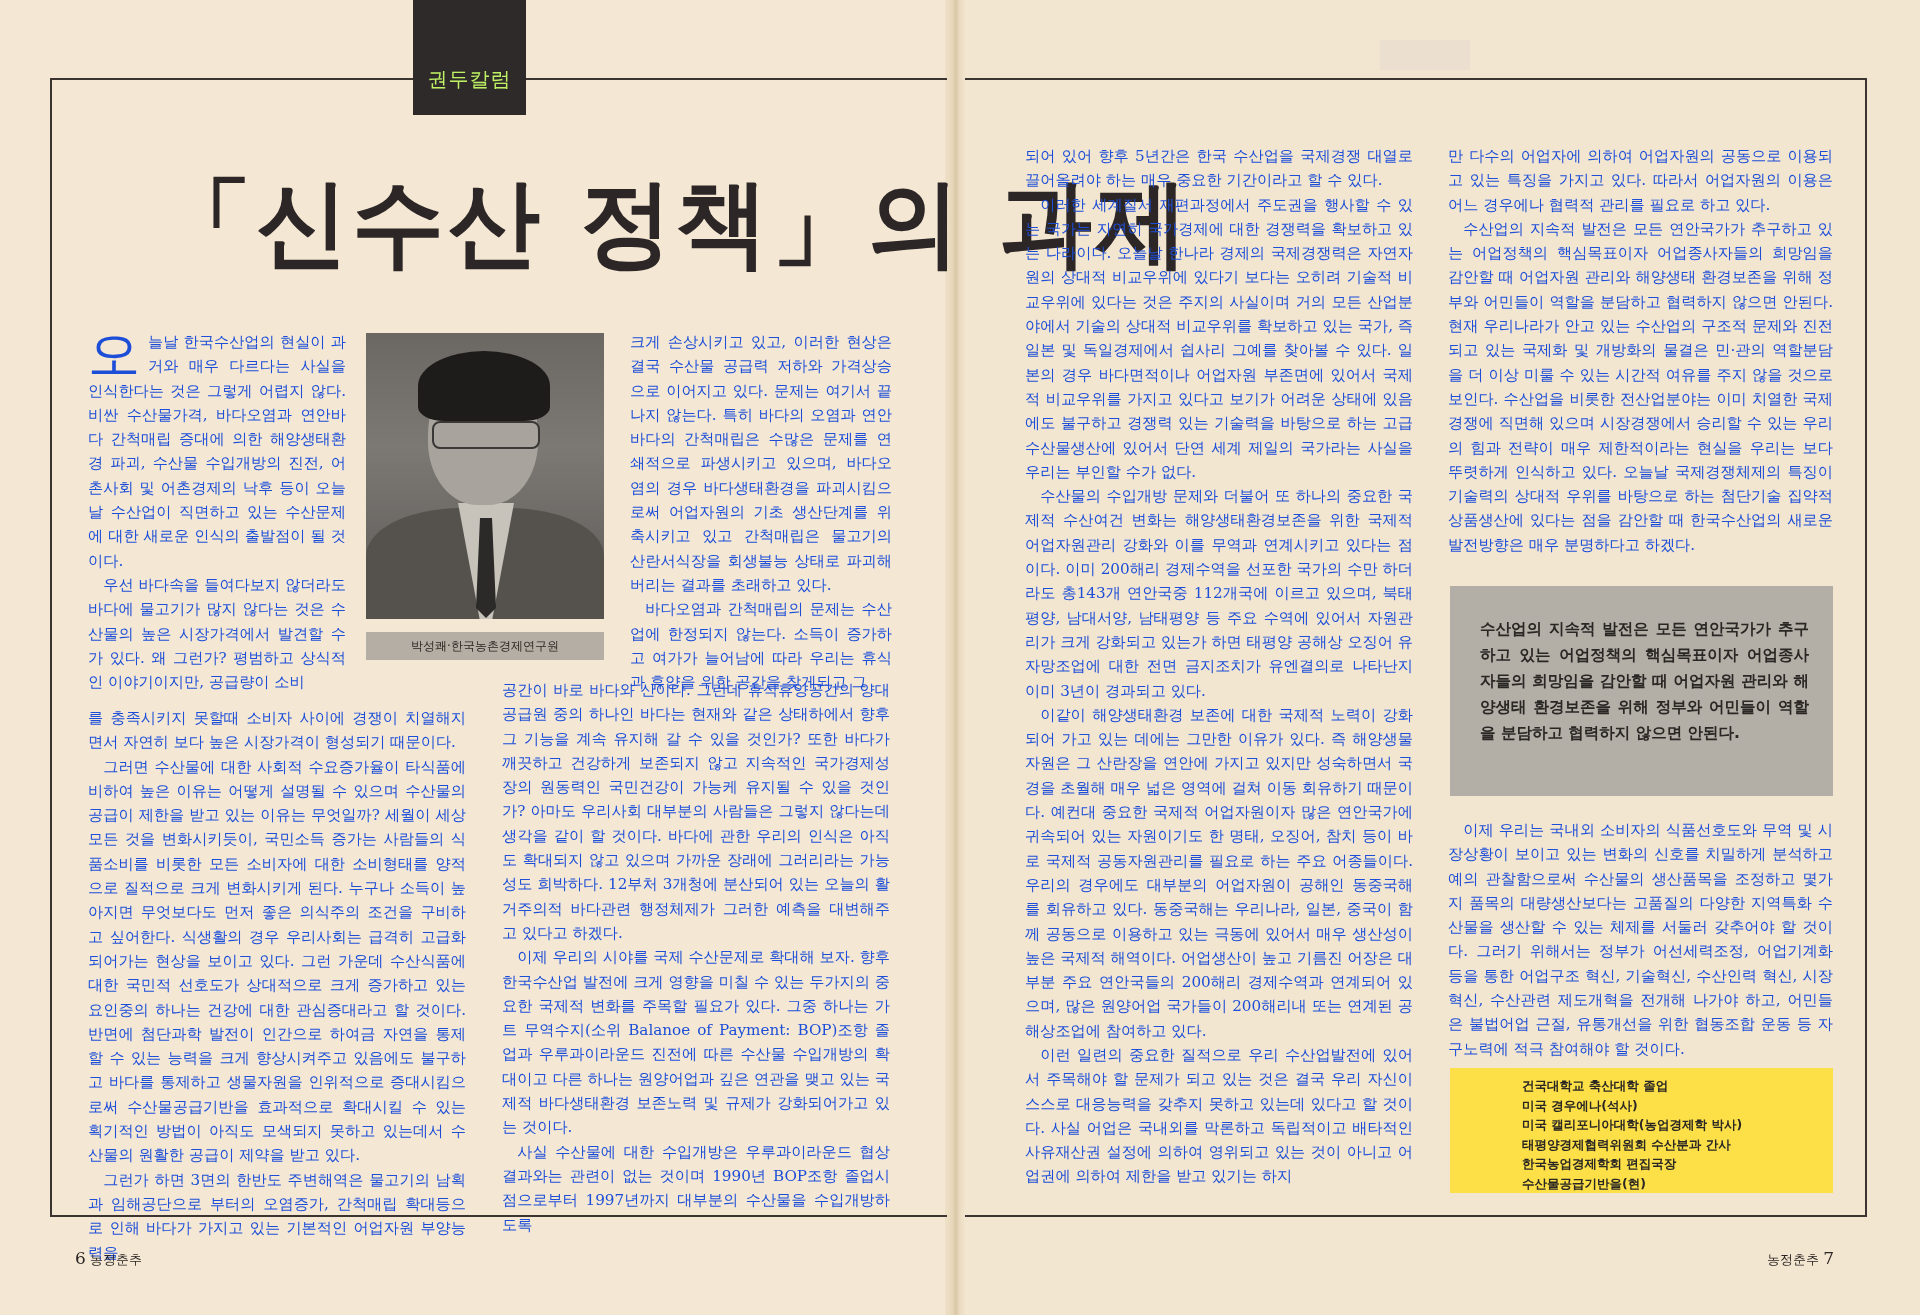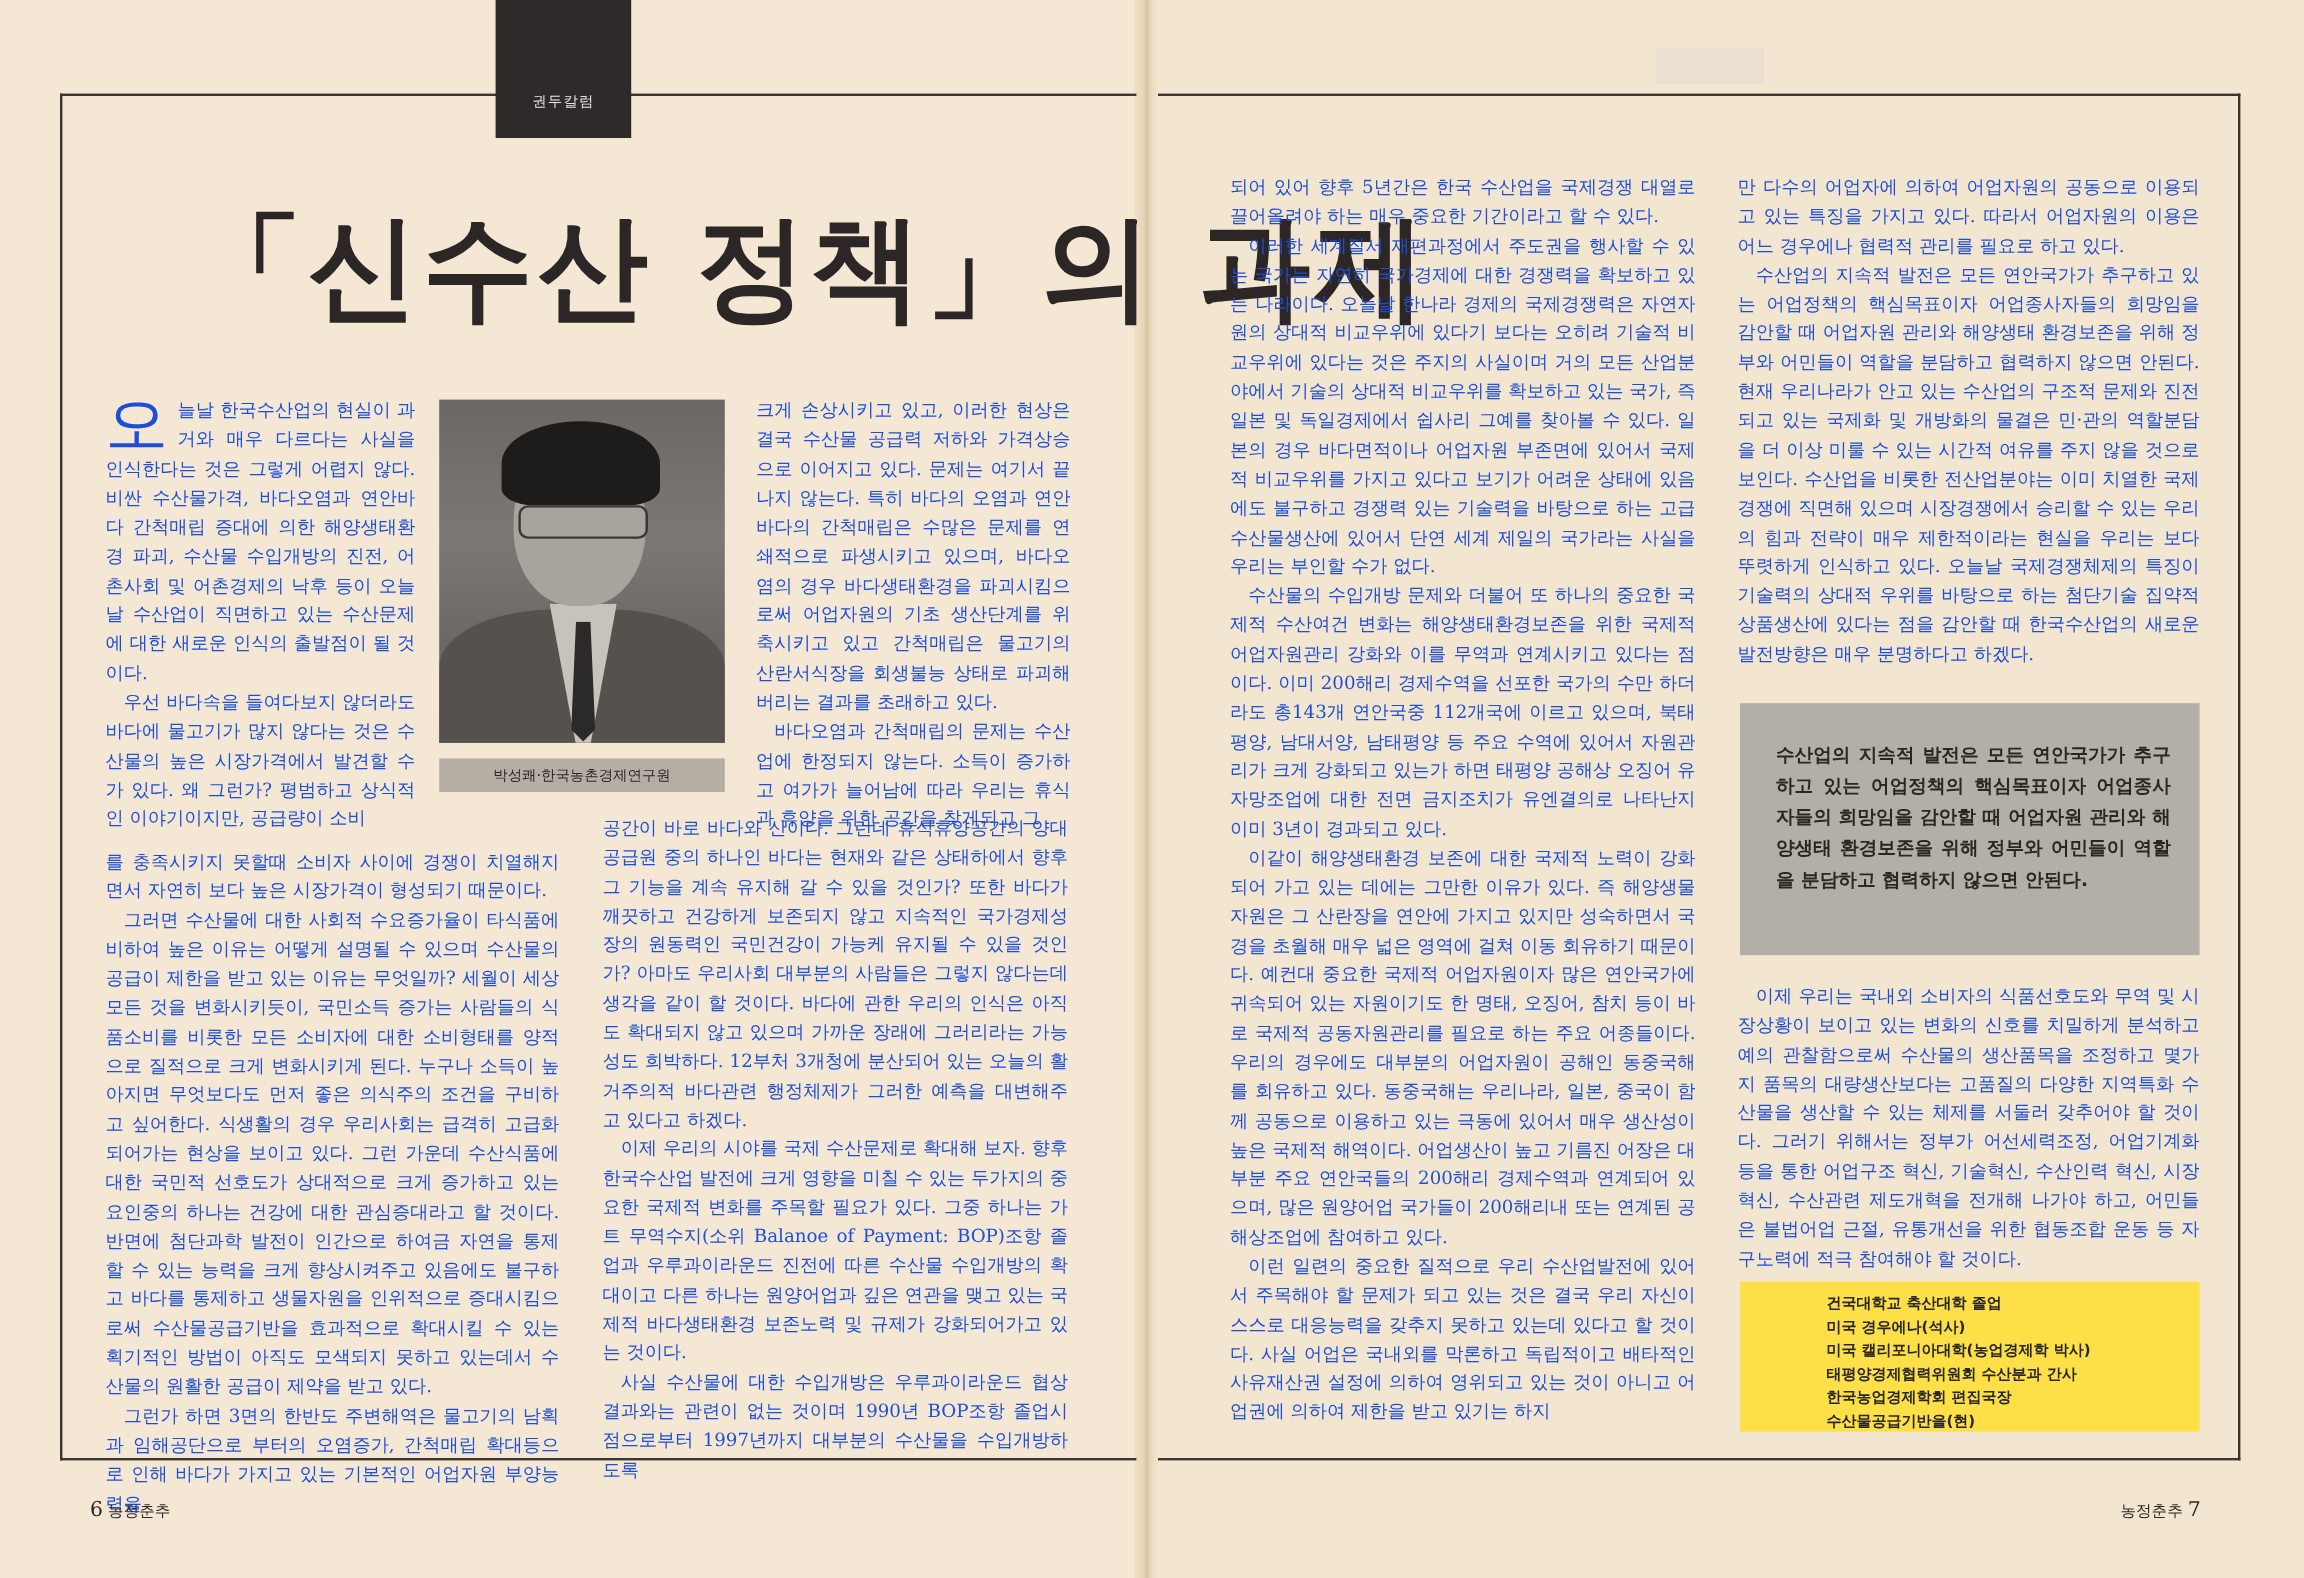--- a/index.html
+++ b/index.html
@@ -14,21 +14,21 @@
   .page-left { position: absolute; left: 0; top: 0; width: 955px; height: 1315px; background: #f4e8d4; }
   .page-right { position: absolute; left: 962px; top: 0; width: 958px; height: 1315px; background: #f3e6d0; }
   .gutter { position: absolute; left: 945px; top: 0; width: 20px; height: 1315px;
     background: linear-gradient(90deg, #efe1c9 0%, #e6d5b8 40%, #d9c6a6 55%, #ead9bf 70%, #f1e4ce 100%); }
   .frame-left { position: absolute; left: 50px; top: 78px; width: 895px; height: 1135px;
     border-left: 2px solid #3b3430; border-bottom: 2px solid #3b3430; border-top: 2px solid #3b3430; }
   .frame-right { position: absolute; left: 965px; top: 78px; width: 900px; height: 1135px;
     border-right: 2px solid #3b3430; border-bottom: 2px solid #3b3430; border-top: 2px solid #3b3430; }
   .section-tab { position: absolute; left: 413px; top: 0; width: 113px; height: 115px; background: #2e2a29;
     display: flex; align-items: flex-end; justify-content: center; padding-bottom: 22px; box-sizing: border-box; }
-  .section-tab span { color: #e5e5e5; font-family: Liberation Mono, monospace; font-size: 12px; letter-spacing: 1px; }
+  .section-tab span { color: #bef264; font-family: Liberation Mono, monospace; font-size: 20px; letter-spacing: 1px; }
   .title { position: absolute; left: 160px; top: 160px; font-family: "DejaVu Sans", sans-serif; font-weight: bold;
     font-size: 96px; color: #2c2626; letter-spacing: 4px; white-space: nowrap; transform: scaleX(0.96); transform-origin: left; }
   .col { position: absolute; font-size: 15.2px; line-height: 24.3px; text-align: justify; color: #1d4ed8; }
   .col p { margin: 0; text-indent: 1em; }
   .col p.noindent { text-indent: 0; }
   .dropcap { float: left; font-family: "DejaVu Sans", sans-serif; font-size: 52px; line-height: 44px; margin: 2px 8px 0 0; font-weight: normal; }
   .photo { position: absolute; left: 366px; top: 333px; width: 238px; height: 286px; background: linear-gradient(180deg,#6b6864 0%,#7c7874 40%,#5c5956 100%); overflow: hidden; }
   .photo .head { position: absolute; left: 62px; top: 32px; width: 110px; height: 140px; border-radius: 50% 50% 45% 45%; background: #a8a39c; }
   .photo .hair { position: absolute; left: 52px; top: 18px; width: 132px; height: 70px; border-radius: 50% 50% 20% 20%; background: #1d1c1b; }
   .photo .glasses { position: absolute; left: 66px; top: 88px; width: 104px; height: 24px; border: 2px solid #3a3836; border-radius: 8px; }

